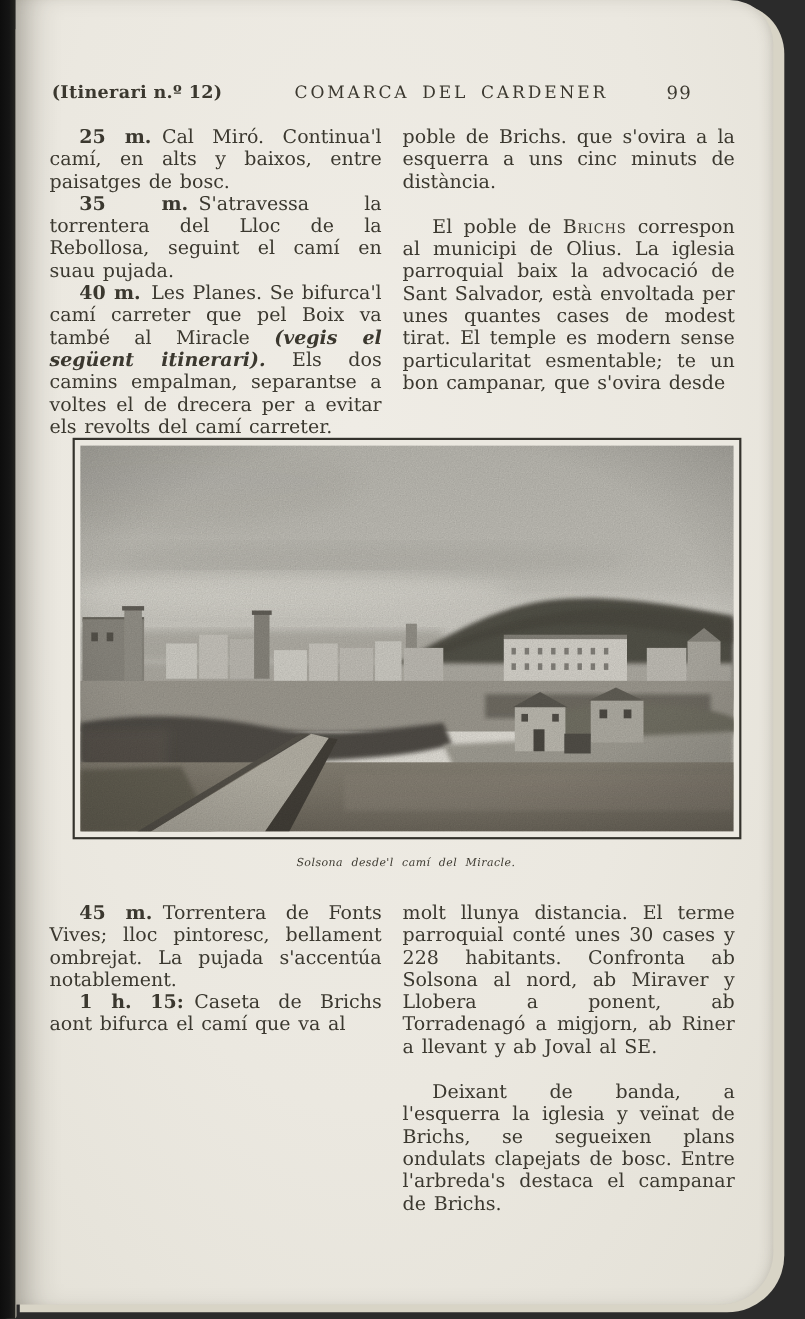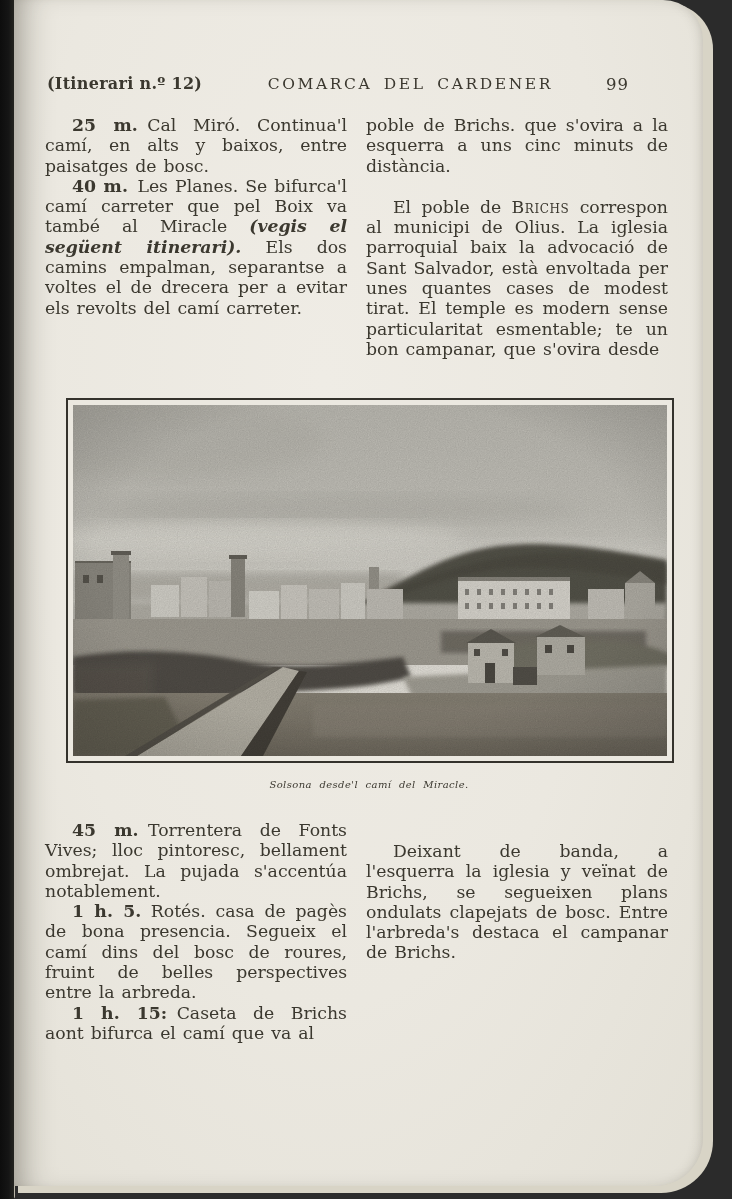--- a/index.html
+++ b/index.html
@@ -59,20 +59,21 @@
   <div class="page">
 
     <div class="hdr">
       <span class="hdr-left">(Itinerari n.º 12)</span>
       <span class="hdr-center">COMARCA DEL CARDENER</span>
       <span class="hdr-right">99</span>
     </div>
 
     <div class="col col-left cols-top">
         <p class="para"><span class="s-b">25 m.</span><span class="s-n">Cal Miró. Continua'l camí, en alts y baixos, entre paisatges de bosc.</span></p>
+        <p class="para"><span class="s-b">35 m.</span><span class="s-n">S'atravessa la torrentera del Lloc de la Rebollosa, seguint el camí en suau pujada.</span></p>
         <p class="para"><span class="s-b">40 m.</span><span class="s-n">Les Planes. Se bifurca'l camí carreter que pel Boix va també al Miracle </span><span class="s-bi">(vegis el següent itinerari).</span><span class="s-n"> Els dos camins empalman, separantse a voltes el de drecera per a evitar els revolts del camí carreter.</span></p>
       </div>
     <div class="col col-right cols-top">
         <p class="para no-indent"><span class="s-n">poble de Brichs. que s'ovira a la esquerra a uns cinc minuts de distància.</span></p>
         <p class="para space-before"><span class="s-n">El poble de </span><span class="s-sc">Brichs</span><span class="s-n"> correspon al municipi de Olius. La iglesia parroquial baix la advocació de Sant Salvador, està envoltada per unes quantes cases de modest tirat. El temple es modern sense particularitat esmentable; te un bon campanar, que s'ovira desde</span></p>
       </div>
 
     <div class="figure">
       <svg width="594" height="351" viewBox="0 0 594 351" xmlns="http://www.w3.org/2000/svg">
         <defs>
@@ -193,23 +194,23 @@
 
         <rect x="0" y="0" width="594" height="351" fill="url(#g-vig)"></rect>
         <rect x="0" y="0" width="594" height="351" filter="url(#grain)" opacity="0.16"></rect>
       </svg>
     </div>
 
     <div class="caption">Solsona desde'l camí del Miracle.</div>
 
     <div class="col col-left cols-bottom">
         <p class="para"><span class="s-b">45 m.</span><span class="s-n">Torrentera de Fonts Vives; lloc pintoresc, bellament ombrejat. La pujada s'accentúa notablement.</span></p>
-        <p class="para"><span class="s-b">1 h. 5.</span><span class="s-n">Rotés. casa de pagès de bona presencia. Segueix el camí dins del bosc de roures, fruint de belles perspectives entre la arbreda.</span></p>
         <p class="para"><span class="s-b">1 h. 15:</span><span class="s-n">Caseta de Brichs aont bifurca el camí que va al</span></p>
       </div>
     <div class="col col-right cols-bottom">
+        <p class="para no-indent"><span class="s-n">molt llunya distancia. El terme parroquial conté unes 30 cases y 228 habitants. Confronta ab Solsona al nord, ab Miraver y Llobera a ponent, ab Torradenagó a migjorn, ab Riner a llevant y ab Joval al SE.</span></p>
         <p class="para space-before"><span class="s-n">Deixant de banda, a l'esquerra la iglesia y veïnat de Brichs, se segueixen plans ondulats clapejats de bosc. Entre l'arbreda's destaca el campanar de Brichs.</span></p>
       </div>
 
   </div>
 
   <div class="gutter"></div>
 </div>
 
 </body></html>

